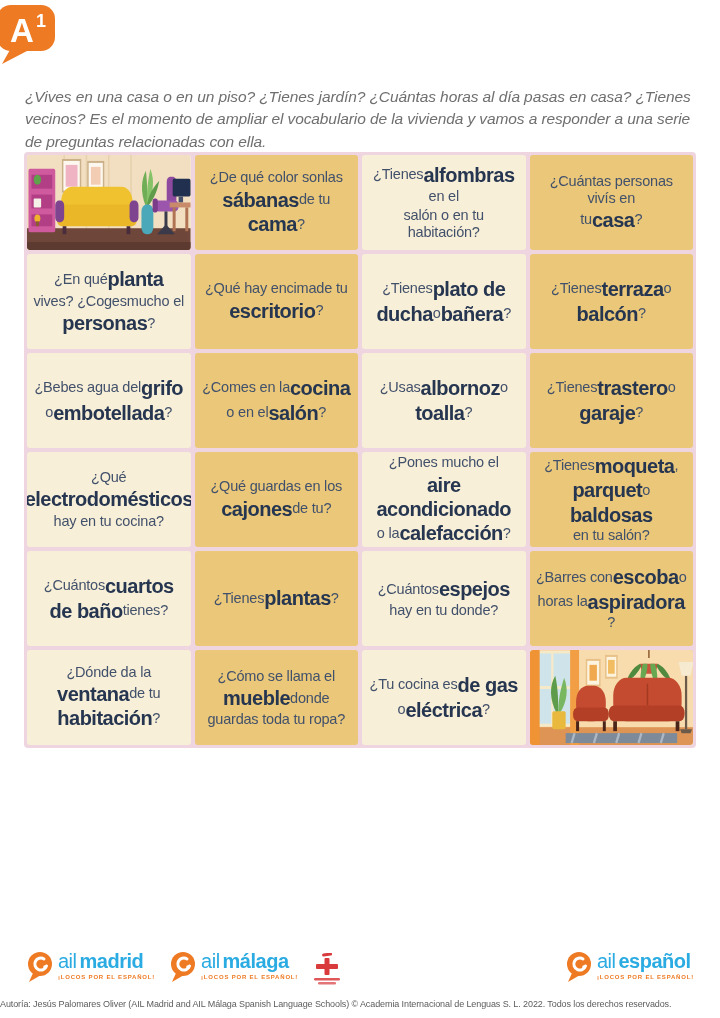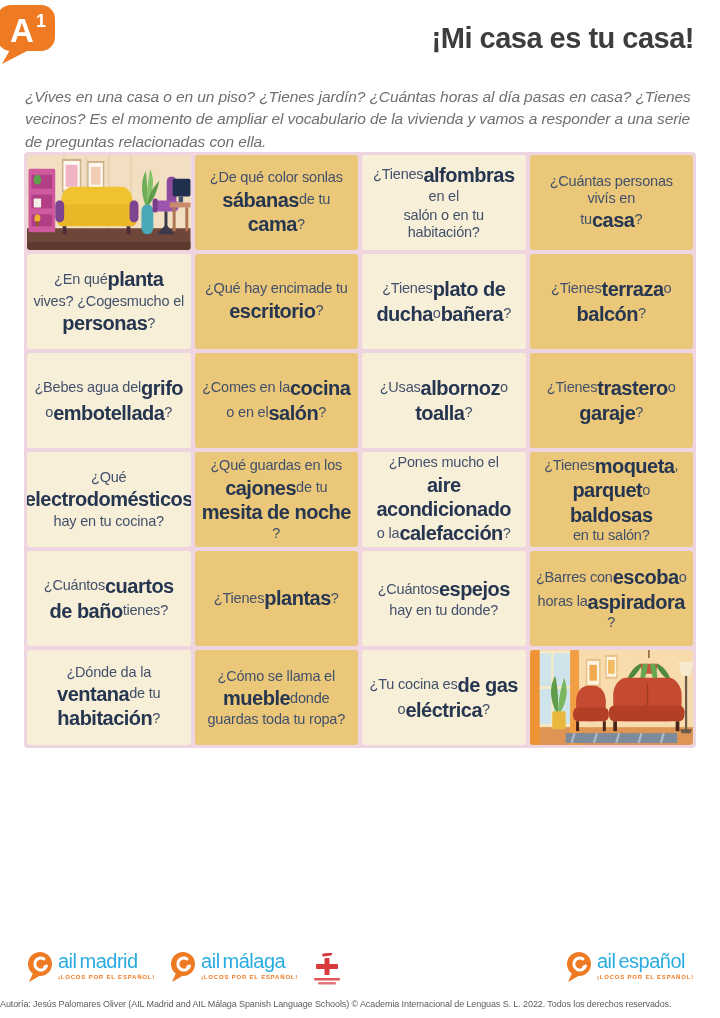--- a/index.html
+++ b/index.html
@@ -56,21 +56,21 @@
   .footer{
     position:absolute;top:951px;left:26px;right:26px;height:48px;
     display:flex;justify-content:space-between;align-items:flex-start;
   }
   .footer-left{display:flex;gap:14px;align-items:flex-start;}
   .ail-logo{display:flex;gap:4px;align-items:flex-start;}
   .ail-logo .bubble{width:28px;height:32px;flex:0 0 auto;}
   .ail-text{display:flex;flex-direction:column;}
   .lg-line{font-size:20px;color:var(--brand-cyan,#2aabe2);line-height:1.0;letter-spacing:-0.5px;}
   .lg-pre{font-weight:400;}
-  .lg-city{font-weight:400;margin-left:3px;margin-top:44px;}
+  .lg-city{font-weight:700;margin-left:3px;margin-top:44px;}
   .lg-tag{font-size:6px;color:var(--brand-orange,#ee7a24);letter-spacing:0.8px;margin-top:3px;font-weight:700;}
   .cerv-logo{width:30px;height:36px;margin-top:2px;}
   .copyright{
     position:absolute;top:999px;left:0;width:100%;text-align:left;
     font-size:9px;color:#5c5c5c;letter-spacing:-0.1px;
   }
 </style>
 </head>
 <body>
 
@@ -78,21 +78,20 @@
 
   <div class="level-badge">
     <svg viewBox="0 0 68 64">
       <rect x="2" y="3" width="58" height="46" rx="14" fill="#ee7a24"></rect>
       <path d="M16 46 L7 62 L32 49 Z" fill="#ee7a24"></path>
       <text x="27" y="40" text-anchor="middle" font-family="Liberation Sans, sans-serif" font-size="33" font-weight="bold" fill="#ffffff">A</text>
       <text x="46" y="25" text-anchor="middle" font-family="Liberation Sans, sans-serif" font-size="18" font-weight="bold" fill="#ffffff">1</text>
     </svg>
   </div>
 
-  <div class="page-title">¡Mi casa es tu casa!</div>
 
   <div class="intro">¿Vives en una casa o en un piso? ¿Tienes jardín? ¿Cuántas horas al día pasas en casa? ¿Tienes vecinos? Es el momento de ampliar el vocabulario de la vivienda y vamos a responder a una serie de preguntas relacionadas con ella.</div>
 
   <div class="qgrid">
       <div class="cell cream img">
   <svg viewBox="0 0 220 96" preserveAspectRatio="none">
     <rect x="0" y="0" width="220" height="96" fill="#f2dfc2"></rect>
     <g stroke="#e7d1ad" stroke-width="2">
       <line x1="50" y1="0" x2="50" y2="78"></line>
             <line x1="80" y1="0" x2="80" y2="78"></line>
@@ -238,21 +237,20 @@
         <span class="kw">electrodomésticos</span>
         <br>
         <span class="rg">hay en tu cocina?</span>
       </div>
       <div class="cell tan">
         <span class="rg">¿Qué guardas en los</span>
         <br>
         <span class="kw">cajones</span>
         <span class="rg"> de tu</span>
         <br>
-        <span class="kw">mesita de noche</span>
         <span class="rg">?</span>
       </div>
       <div class="cell cream">
         <span class="rg">¿Pones mucho el</span>
         <br>
         <span class="kw">aire acondicionado</span>
         <br>
         <span class="rg">o la </span>
         <span class="kw">calefacción</span>
         <span class="rg">?</span>

